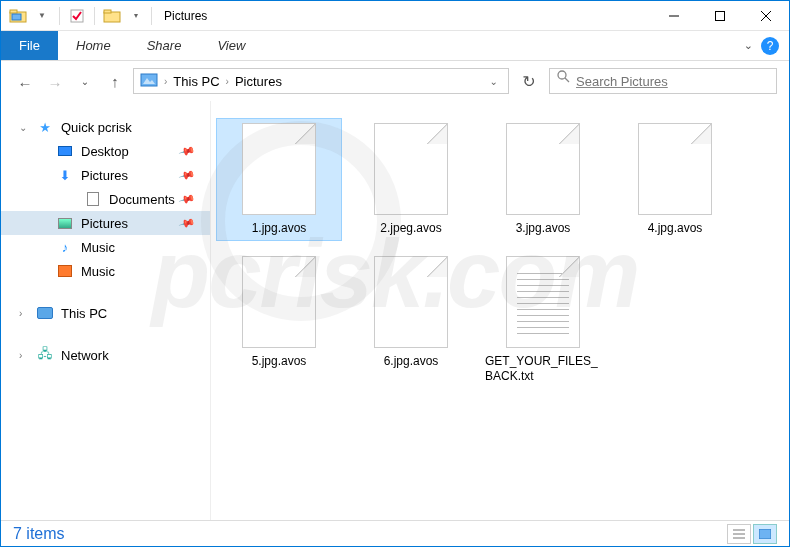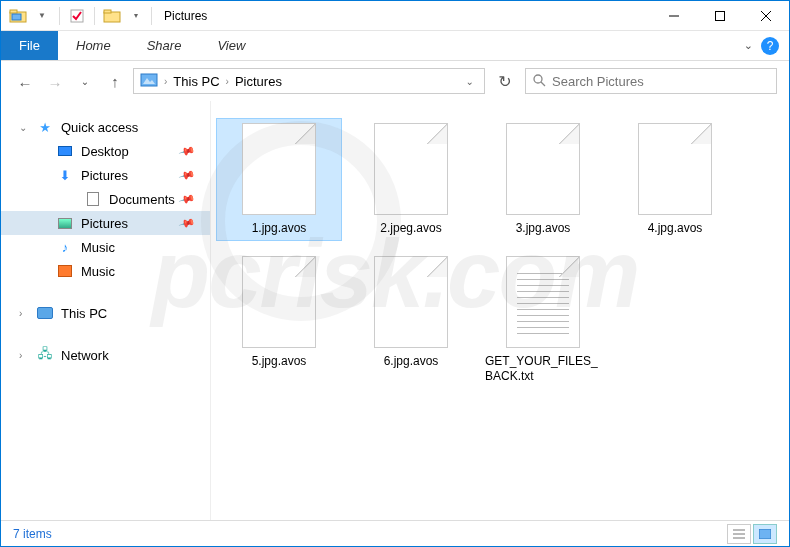--- a/index.html
+++ b/index.html
@@ -25,21 +25,21 @@
 
 
 .navbar { height: 40px; display: flex; align-items: center; padding: 0 12px; gap: 6px; }
 .navbar .navbtn { width: 24px; height: 24px; display: flex; align-items: center; justify-content: center; color: #555; cursor: pointer; font-size: 15px; }
 .navbar .navbtn.disabled { color: #bbb; cursor: default; }
 .navbar .addr { flex: 1; height: 26px; border: 1px solid #ccc; display: flex; align-items: center; padding: 0 6px; gap: 6px; font-size: 13px; }
 .navbar .addr .sep-chevron { color: #888; font-size: 10px; }
 .navbar .addr .crumb { color: #000; cursor: pointer; }
 .navbar .addr-drop { margin-left: auto; color: #666; font-size: 10px; padding: 0 4px; cursor: pointer; }
 .navbar .refresh { width: 28px; height: 26px; display: flex; align-items: center; justify-content: center; color: #555; cursor: pointer; font-size: 16px; }
-.navbar .search { width: 252px; height: 26px; border: 1px solid #ccc; display: flex; align-items: center; padding: 0 6px; gap: 6px; color: #888; font-size: 13px; }
+.navbar .search { width: 228px; height: 26px; border: 1px solid #ccc; display: flex; padding: 0 6px; gap: 6px; color: #888; font-size: 13px; text-decoration: underline; }
 .navbar .search input { border: none; outline: none; flex: 1; font-size: 13px; color: #000; }
 
 
 .body { display: flex; height: calc(100% - 30px - 30px - 40px - 26px); }
 
 
 .sidebar { width: 210px; border-right: 1px solid #eee; padding-top: 14px; padding-right: 0px; font-size: 13px; }
 .sidebar .item { display: flex; align-items: center; height: 24px; padding-left: 36px; gap: 8px; cursor: pointer; position: relative; }
 .sidebar .item .caret { position: absolute; left: 18px; font-size: 10px; color: #777; }
 .sidebar .item .pin { position: absolute; right: 16px; color: #888; font-size: 11px; transform: rotate(30deg); }
@@ -50,21 +50,21 @@
 
 .content { flex: 1; padding: 18px 6px; display: flex; flex-wrap: wrap; align-content: flex-start; gap: 12px 8px; }
 .file { width: 124px; display: flex; flex-direction: column; align-items: center; cursor: pointer; padding: 4px; }
 .file.selected { background: #cce8ff; outline: 1px solid #99d1ff; }
 .file .thumb { width: 74px; height: 92px; background: #fff; border: 1px solid #ccc; position: relative; }
 .file .thumb .fold { position: absolute; top: 0; right: 0; width: 20px; height: 20px; background: linear-gradient(135deg, transparent 0%, transparent 49%, #ccc 50%, #ccc 52%, #f5f5f5 53%, #f5f5f5 100%); }
 .file .thumb.text::before { content: ""; position: absolute; left: 10px; right: 10px; top: 16px; bottom: 10px; background: repeating-linear-gradient(to bottom, #bbb 0, #bbb 1px, transparent 1px, transparent 6px); }
 .file .label { font-size: 12px; text-align: left; margin-top: 6px; line-height: 1.25; word-break: break-word; max-width: 120px; }
 
 
-.statusbar { position: absolute; left: 0; right: 0; bottom: 0; height: 26px; border-top: 1px solid #ddd; display: flex; align-items: center; padding: 0 12px; font-size: 12px; color: #1e6fd6; }
+.statusbar { position: absolute; left: 0; right: 0; bottom: 0; height: 26px; border-top: 1px solid #ddd; display: flex; align-items: center; padding: 0 12px; font-size: 16px; color: #1e6fd6; }
 .statusbar .viewbtns { margin-left: auto; display: flex; gap: 2px; }
 .statusbar .viewbtn { width: 24px; height: 20px; border: 1px solid #ccc; display: flex; align-items: center; justify-content: center; font-size: 11px; cursor: pointer; color: #555; background:#fff; }
 .statusbar .viewbtn.active { background: #cce8ff; border-color:#8cc; }
 
 
 .watermark { position: absolute; inset: 0; pointer-events: none; display: flex; align-items: center; justify-content: center; }
 .watermark span { font-size: 96px; font-weight: 700; color: rgba(120,120,120,0.10); font-style: italic; letter-spacing: -2px; }
 .wm-badge { position: absolute; left: 200px; top: 120px; width: 200px; height: 200px; border: 24px solid rgba(120,120,120,0.08); border-radius: 50%; pointer-events: none; }
 
 
@@ -169,21 +169,21 @@
     </span>
     <input placeholder="Search Pictures" style="">
   </div>
 </div>
 
 <div class="body">
   <div class="sidebar">
     <div class="item">
       <span class="caret">⌄</span>
       <span class="ic ic-star">★</span>
-      <span>Quick access</span>
+      <span>Quick pcrisk</span>
     </div>
     <div class="item" style="padding-left:56px">
       <span class="ic">
           <span class="ic-desktop"></span>
         </span>
       <span>Desktop</span>
       <span class="pin">📌</span>
     </div>
     <div class="item" style="padding-left:56px">
       <span class="ic ic-dl">⬇</span>

